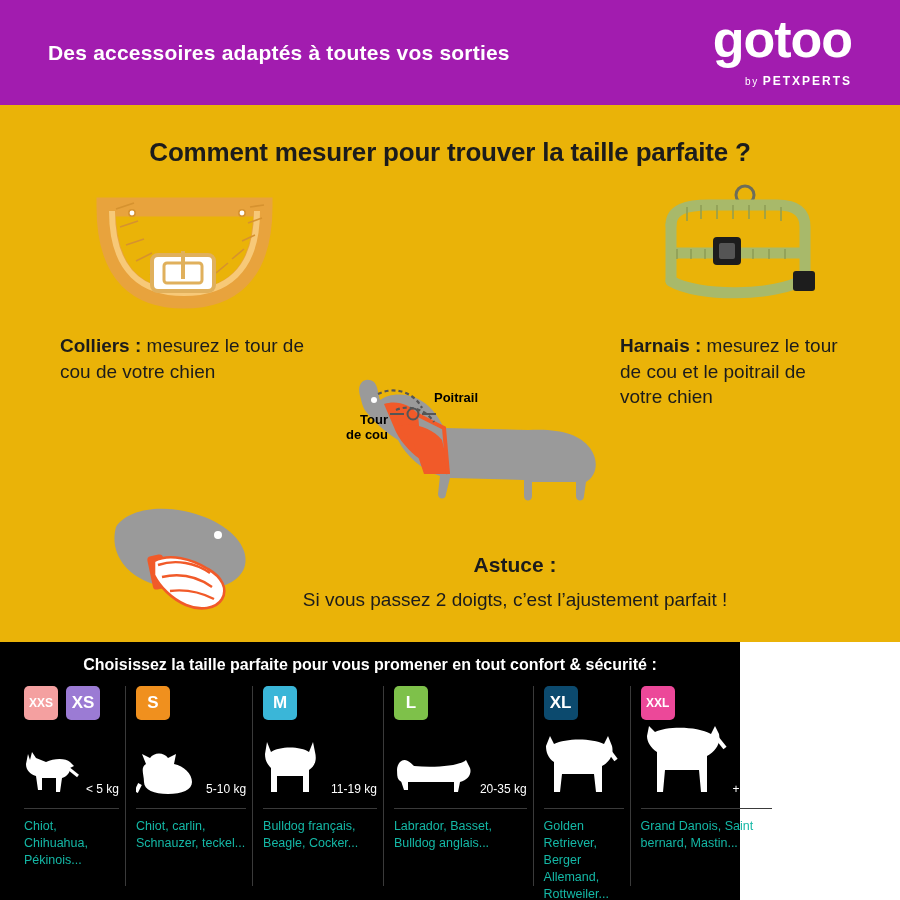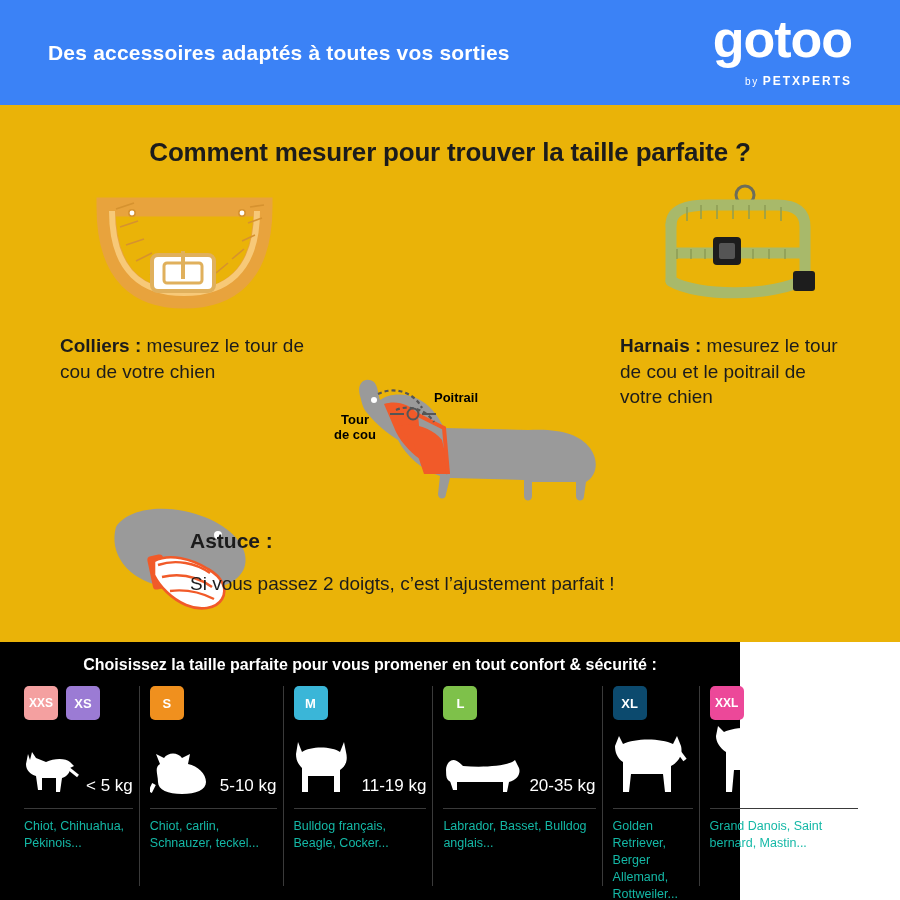--- a/index.html
+++ b/index.html
@@ -6,21 +6,21 @@
   body {
     width: 900px; height: 900px;
     font-family: "Liberation Sans", sans-serif;
     background: #ffffff;
     overflow: hidden;
   }
   .page { width: 900px; height: 900px; position: relative; background: #fff; }
 
   
   .header {
-    height: 105px; background: #3b82f6; color: #fff;
+    height: 105px; background: #a21caf; color: #fff;
     display: flex; align-items: center; justify-content: space-between;
     padding: 0 48px;
   }
   .header-title {
     font-size: 21px; font-weight: bold; letter-spacing: .2px;
   }
   .brand { display: flex; flex-direction: column; align-items: flex-end; gap: 8px; }
   .brand-name {
     font-size: 52px; font-weight: bold; line-height: .88; letter-spacing: -1px;
   }
@@ -42,54 +42,54 @@
   .harness-art { position: absolute; right: 78px; top: 78px; }
 
   .blurb { position: absolute; font-size: 19px; line-height: 1.35; color: #1c1c1c; }
   .blurb b { font-weight: bold; }
   .blurb-left  { left: 60px; top: 228px; width: 250px; }
   .blurb-right { right: 50px; top: 228px; width: 230px; text-align: left; }
 
   .dog-art { position: absolute; left: 318px; top: 265px; }
   .lbl {
     position: absolute; font-size: 13px; font-weight: bold;
-    color: #000; line-height: 1.15; text-align: center;
+    color: #000; line-height: 1.15; text-align: right;
   }
   .lbl-neck { left: 322px; top: 308px; width: 66px; }
   .lbl-chest{ left: 434px; top: 286px; width: 80px; text-align: left; }
 
   .hand-art { position: absolute; left: 92px; top: 398px; }
 
   .astuce {
-    position: absolute; left: 190px; top: 424px; width: 650px; 
+    position: absolute; left: 190px; top: 448px; width: 650px; text-align: center;
   }
   .astuce-title { font-size: 21px; font-weight: bold; color: #1c1c1c; }
-  .astuce-text { font-size: 19px; color: #1c1c1c; margin-top: 20px; }
+  .astuce-text { font-size: 19px; color: #1c1c1c; margin-top: 12px; }
 
   
   .sizes { position: absolute; top: 642px; left: 0; width: 740px; height: 258px; background: #000; color: #fff; }
   .sizes-title {
     text-align: center; font-size: 16px; font-weight: bold; color: #fff;
     padding: 14px 0 12px;
   }
   .cols { display: flex; padding: 0 22px; height: 200px; }
   .col { flex: 1; position: relative; padding-right: 6px; }
   .col + .col { border-left: 1px solid #3a3a3a; padding-left: 10px; }
   .col:first-child { padding-left: 2px; }
   .badges { display: flex; gap: 8px; height: 40px; align-items: flex-start; }
   .badge {
     width: 34px; height: 34px; border-radius: 5px;
     display: flex; align-items: center; justify-content: center;
-    font-size: 13px; font-weight: bold; color: #fff;
+    font-size: 17px; font-weight: bold; color: #fff;
   }
   .badge.small-txt { font-size: 12px; }
   .silhouette-row {
     height: 72px; display: flex; align-items: flex-end; gap: 6px;
   }
-  .weight { font-size: 17px; color: #fff; font-weight: normal; padding-bottom: 2px; white-space: nowrap;}
+  .weight { font-size: 12px; color: #fff; font-weight: normal; padding-bottom: 2px; white-space: nowrap;}
   .breeds {
     font-size: 12.5px; line-height: 1.35; color: #14b8a6; margin-top: 10px;
     border-top: 1px solid #3a3a3a; padding-top: 9px; min-height: 56px;
   }
   svg { display: block; }
 </style>
 </head>
 <body>
 
 <div class="page">

